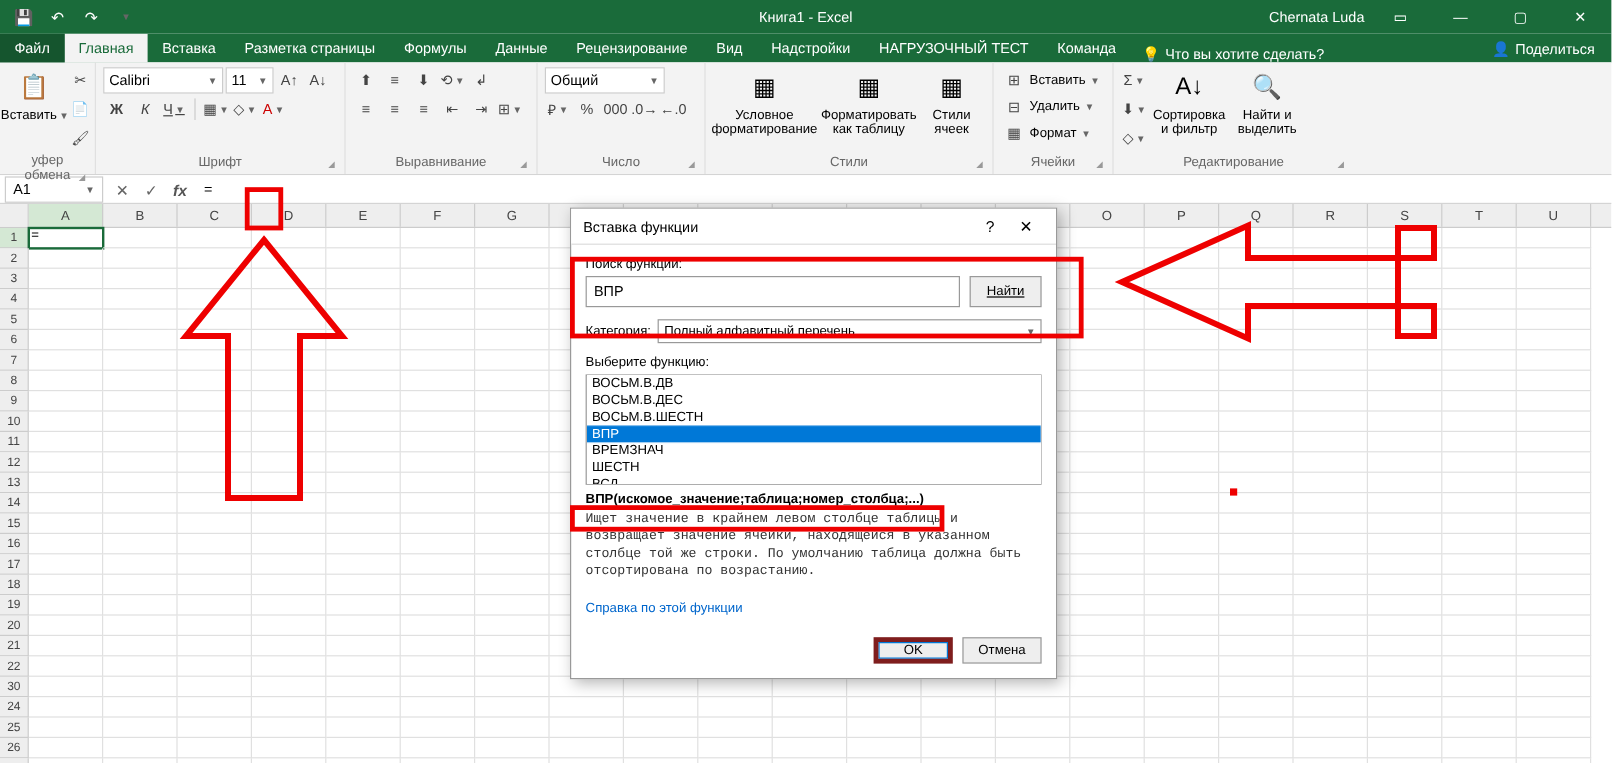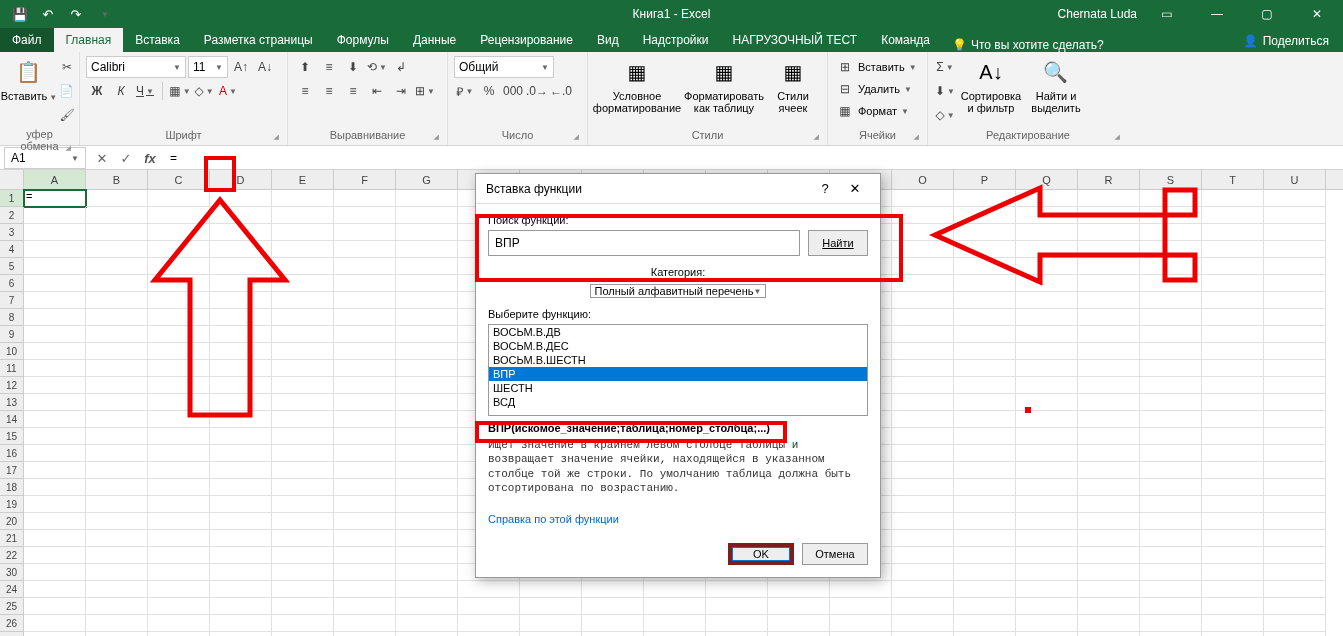--- a/index.html
+++ b/index.html
@@ -61,21 +61,21 @@
 
 .dialog { position: absolute; left: 475px; top: 173px; width: 406px; background: #fff; border: 1px solid #999; box-shadow: 3px 3px 12px rgba(0,0,0,0.3); z-index: 100; }
 .dlg-title { height: 30px; background: #fff; border-bottom: 1px solid #ddd; display: flex; align-items: center; padding: 0 10px; font-size: 12px; }
 .dlg-title .sp { margin-left: auto; }
 .dlg-close { width: 30px; text-align: center; font-size: 13px; }
 .dlg-body { padding: 10px 12px; font-size: 11px; }
 .dlg-label { margin-bottom: 4px; }
 .search-row { display: flex; gap: 8px; margin-bottom: 10px; }
 .search-input { flex: 1; height: 26px; border: 1px solid #999; padding: 0 6px; font-size: 12px; }
 .find-btn { width: 60px; height: 26px; border: 1px solid #999; background: #eee; font-size: 11px; text-decoration: underline; }
-.cat-row { display: flex; align-items: center; gap: 6px; margin-bottom: 10px; flex-direction: column; }
+.cat-row { display: flex; align-items: center; gap: 6px; margin-bottom: 10px; }
 .cat-select { flex: 1; height: 20px; border: 1px solid #999; padding: 0 4px; font-size: 11px; display: flex; align-items: center; background: #fff; }
 .cat-select .dd { margin-left: auto; }
 .func-list { border: 1px solid #999; height: 92px; overflow-y: scroll; background: #fff; margin-bottom: 6px; }
 .func-item { padding: 1px 4px; font-size: 11px; }
 .func-item.selected { background: #0078d7; color: #fff; }
 .func-sig { font-weight: bold; font-size: 11px; margin-bottom: 4px; }
 .func-desc { font-size: 11px; color: #333; line-height: 1.3; margin-bottom: 18px; font-family: Liberation Mono, monospace; }
 .help-link { color: #0066cc; font-size: 11px; }
 .dlg-footer { display: flex; justify-content: flex-end; gap: 8px; padding: 8px 12px 12px; }
 .dlg-btn { width: 66px; height: 22px; border: 1px solid #999; background: #eee; font-size: 11px; }
@@ -978,20 +978,21 @@
           <span>Полный алфавитный перечень</span>
           <span class="dd">▼</span>
         </div>
     </div>
     <div class="dlg-label">Выберите функцию:</div>
     <div class="func-list" id="func-list">
         <div class="func-item">ВОСЬМ.В.ДВ</div>
         <div class="func-item">ВОСЬМ.В.ДЕС</div>
         <div class="func-item">ВОСЬМ.В.ШЕСТН</div>
         <div class="func-item selected">ВПР</div>
+        <div class="func-item">ВРЕМЗНАЧ</div>
         <div class="func-item">ШЕСТН</div>
         <div class="func-item">ВСД</div>
       </div>
     <div class="func-sig">ВПР(искомое_значение;таблица;номер_столбца;...)</div>
     <div class="func-desc">Ищет значение в крайнем левом столбце таблицы и возвращает значение ячейки, находящейся в указанном столбце той же строки. По умолчанию таблица должна быть отсортирована по возрастанию.</div>
     <a class="help-link">Справка по этой функции</a>
   </div>
   <div class="dlg-footer">
     <button class="dlg-btn default">OK</button>
     <button class="dlg-btn">Отмена</button>

